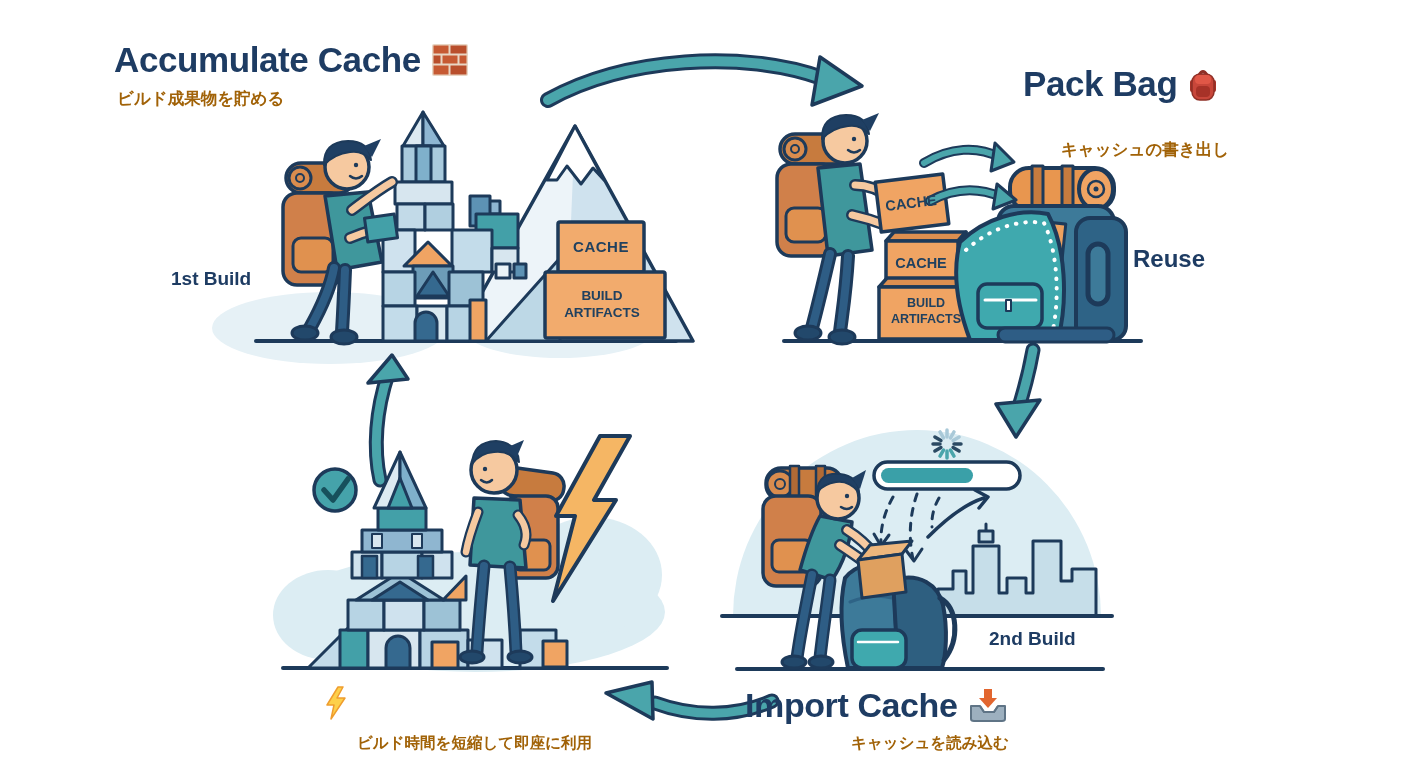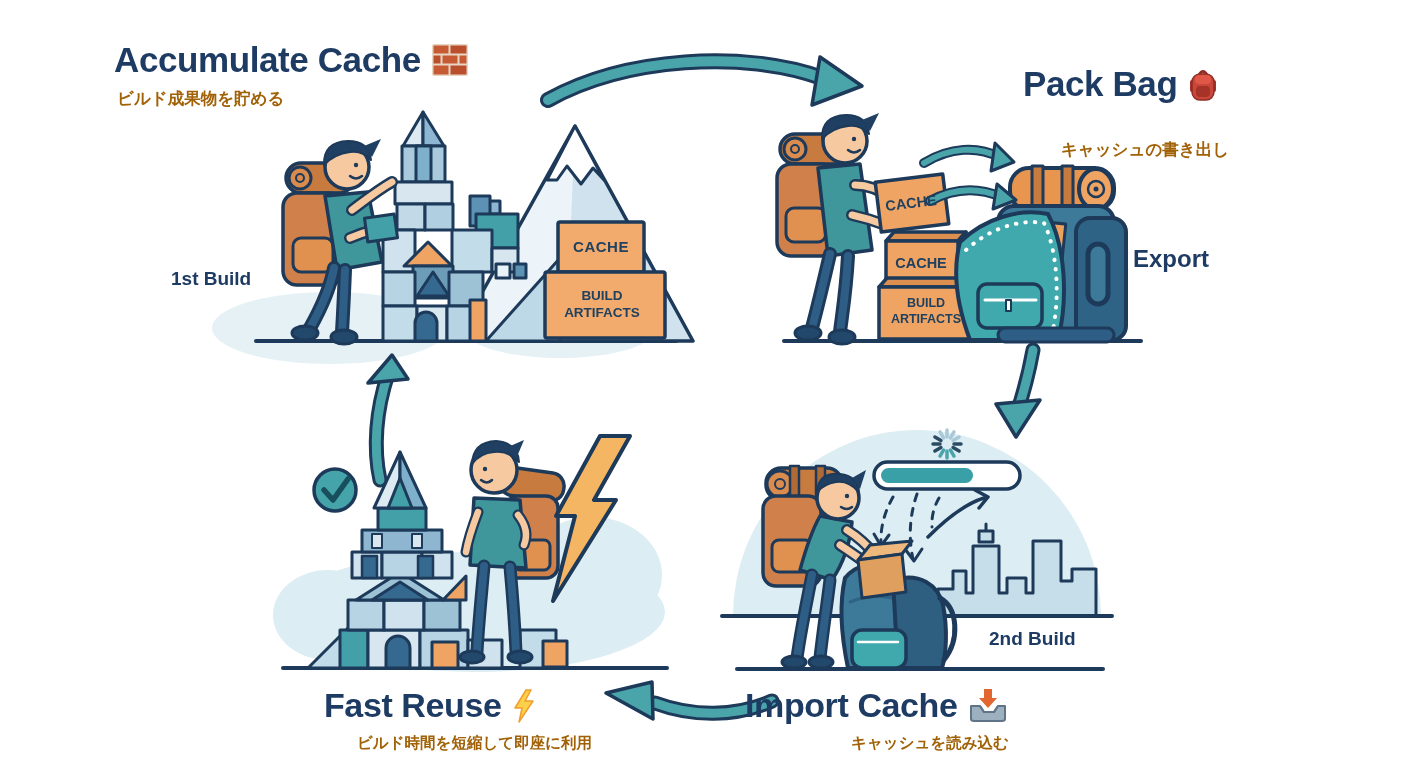--- a/index.html
+++ b/index.html
@@ -368,41 +368,40 @@
         <path d="M11,8 Q15,1 19,8" fill="none" stroke="#8f2f26" stroke-width="3"></path>
         <rect x="2" y="13" width="5" height="12" rx="2" fill="#a73228"></rect>
         <rect x="23" y="13" width="5" height="12" rx="2" fill="#a73228"></rect>
         <rect x="4" y="7" width="22" height="26" rx="8" fill="#c8463a" stroke="#8f2f26" stroke-width="1.5"></rect>
         <rect x="7" y="8" width="16" height="9" rx="4" fill="#e05747"></rect>
         <rect x="8" y="19" width="14" height="11" rx="4" fill="#a73228"></rect>
       </svg>
     </span>
   </div>
   <div class="ov subtitle centerx" style="left:1145px;top:111px;margin-top:28px;">キャッシュの書き出し</div>
-  <div class="ov scene-label" style="left:1133px;top:245px;font-size:24px;">Export</div>
+  <div class="ov scene-label" style="left:1133px;top:245px;font-size:24px;">Reuse</div>
   <div class="ov box-label" style="left:911px;top:203px;font-size:14.5px;transform:translate(-50%,-50%) rotate(-7deg);">CACHE</div>
   <div class="ov box-label" style="left:921px;top:263px;font-size:14.5px;">CACHE</div>
   <div class="ov box-label wrap2" style="left:926px;top:312px;width:86px;font-size:12.5px;">BUILD ARTIFACTS</div>
 
   <div class="ov title-row" style="left:745px;top:686px;font-size:34px;">
     <span>Import Cache</span>
     <span class="ticon">
       <svg width="40" height="34" viewBox="0 0 40 34">
         <rect x="16" y="0" width="8" height="10" fill="#e2662f"></rect>
         <polygon points="11,9 29,9 20,19" fill="#e2662f"></polygon>
         <path d="M3,17 L12,17 L16,23 L26,23 L30,17 L37,17 L37,30 Q37,32 34,32 L6,32 Q3,32 3,30 Z" fill="#9db0bf" stroke="#5f7486" stroke-width="2" stroke-linejoin="round"></path>
         <path d="M12,17 L16,23 L26,23 L30,17" fill="none" stroke="#5f7486" stroke-width="2"></path>
       </svg>
     </span>
   </div>
   <div class="ov subtitle centerx" style="left:930px;top:733px;font-size:15.5px;">キャッシュを読み込む</div>
   <div class="ov scene-label" style="left:989px;top:628px;">2nd Build</div>
 
   <div class="ov title-row" style="left:324px;top:686px;font-size:34px;">
-    <span>Fast Reuse</span>
     <span class="ticon">
       <svg width="24" height="34" viewBox="0 0 24 34">
         <polygon points="14,1 3,19 10,19 7,33 21,12 13,12 19,1" fill="#fdd04a" stroke="#ef9d2e" stroke-width="1.5" stroke-linejoin="round"></polygon>
       </svg>
     </span>
   </div>
   <div class="ov subtitle" style="left:326px;top:733px;font-size:15.5px;margin-left:31px;">ビルド時間を短縮して即座に利用</div>
 
 </div>
 

